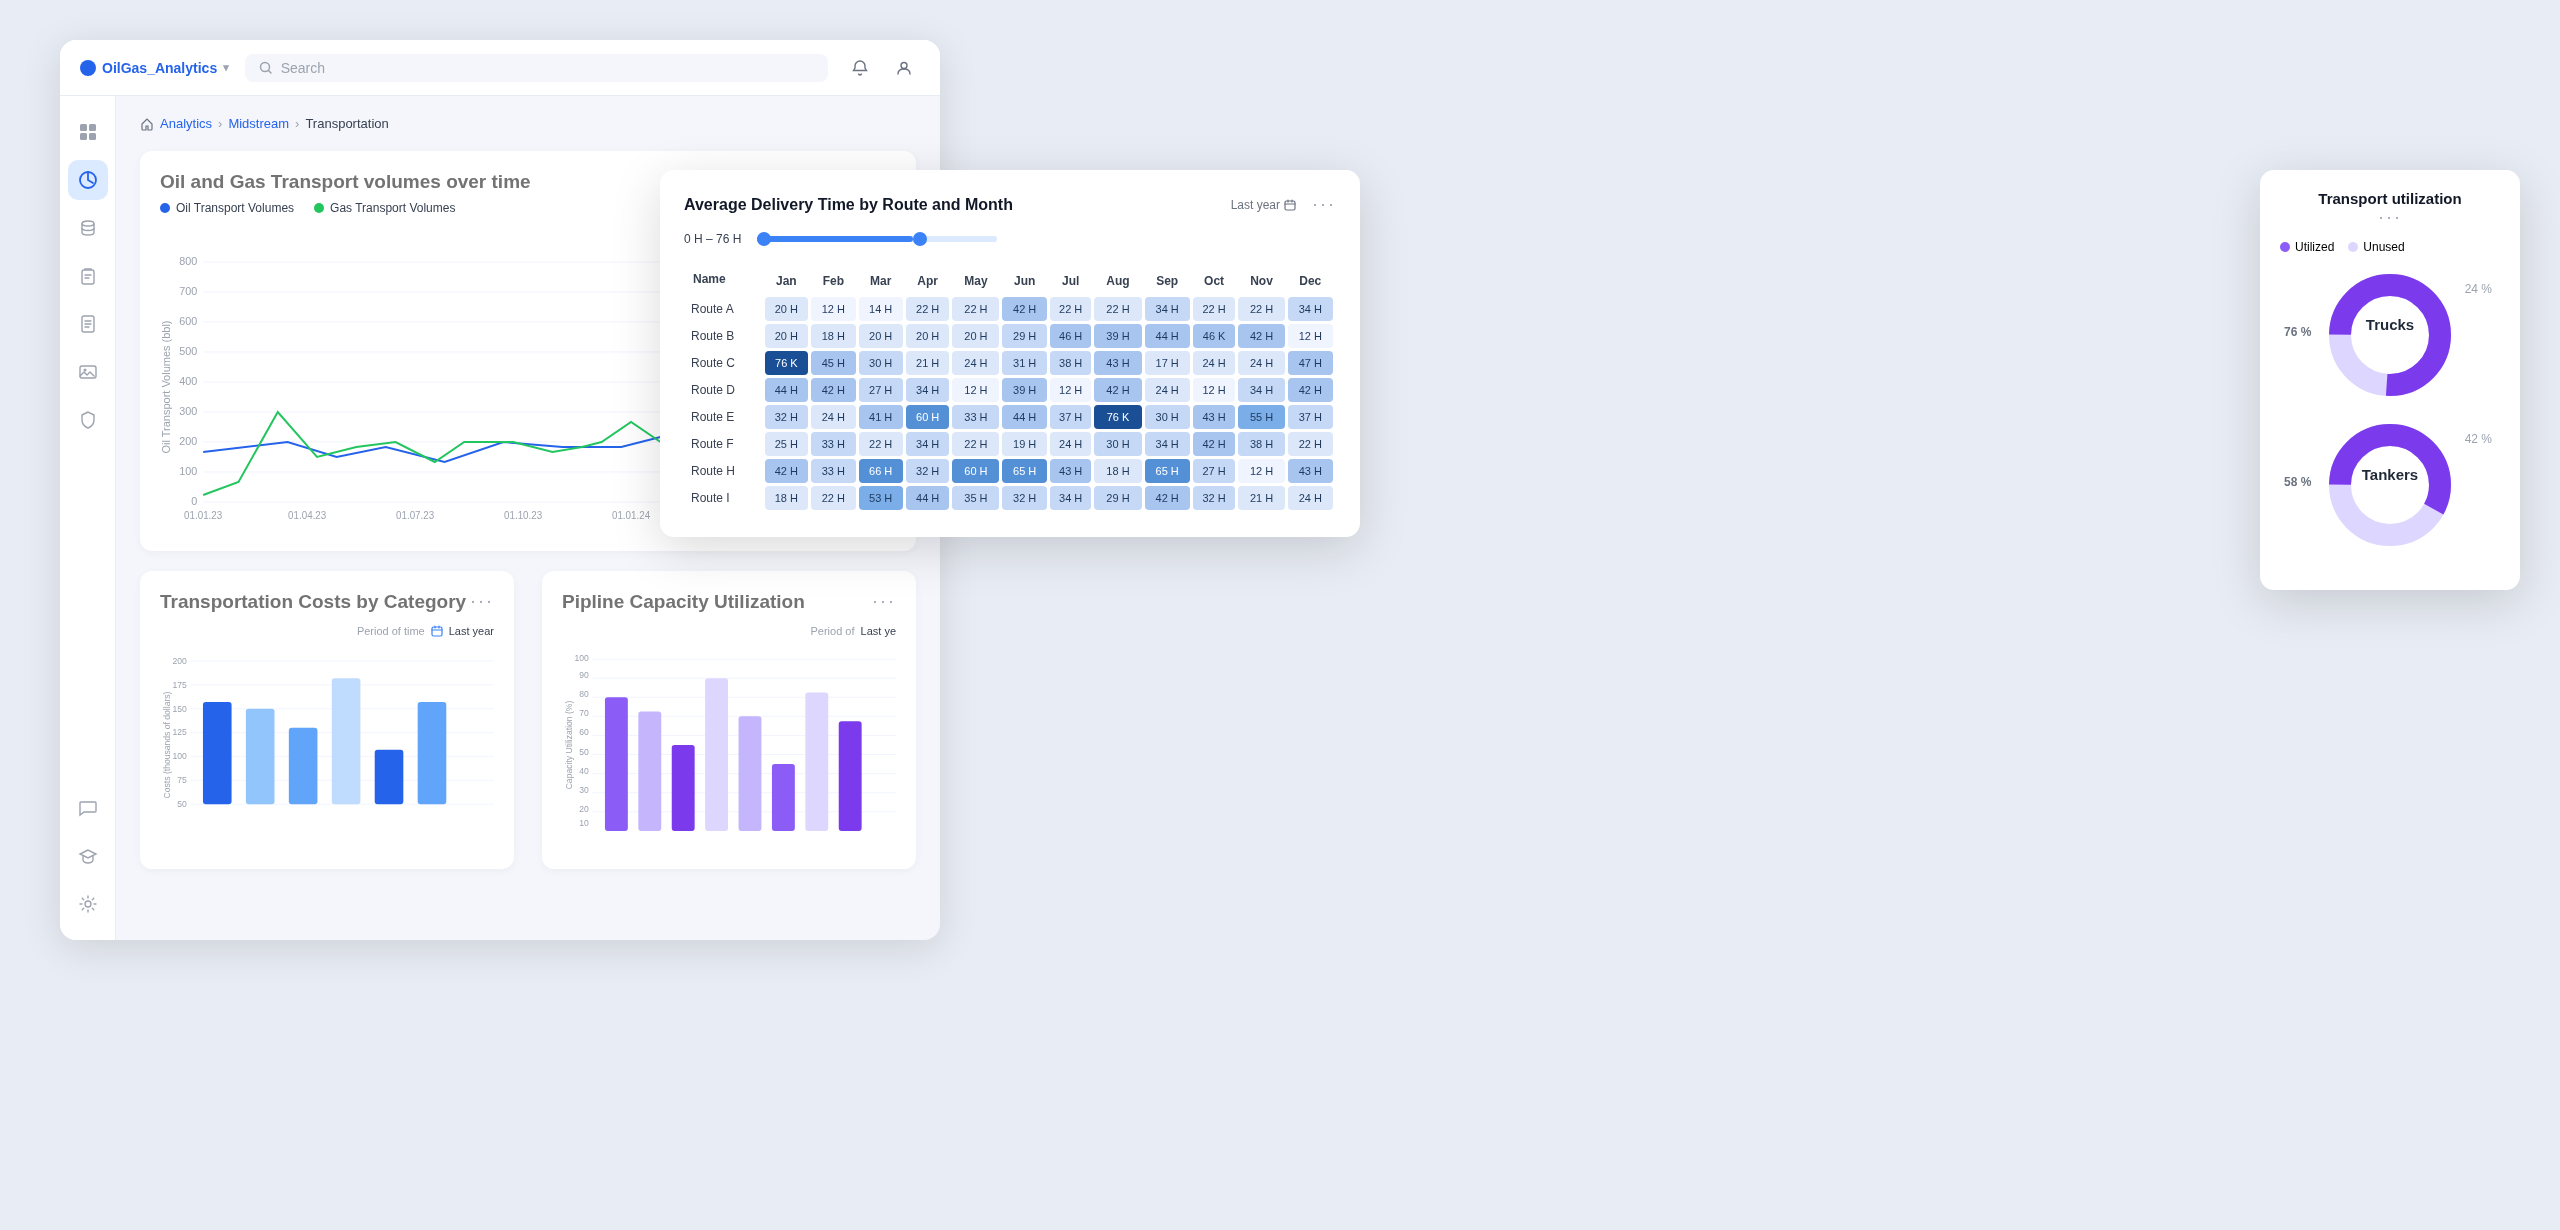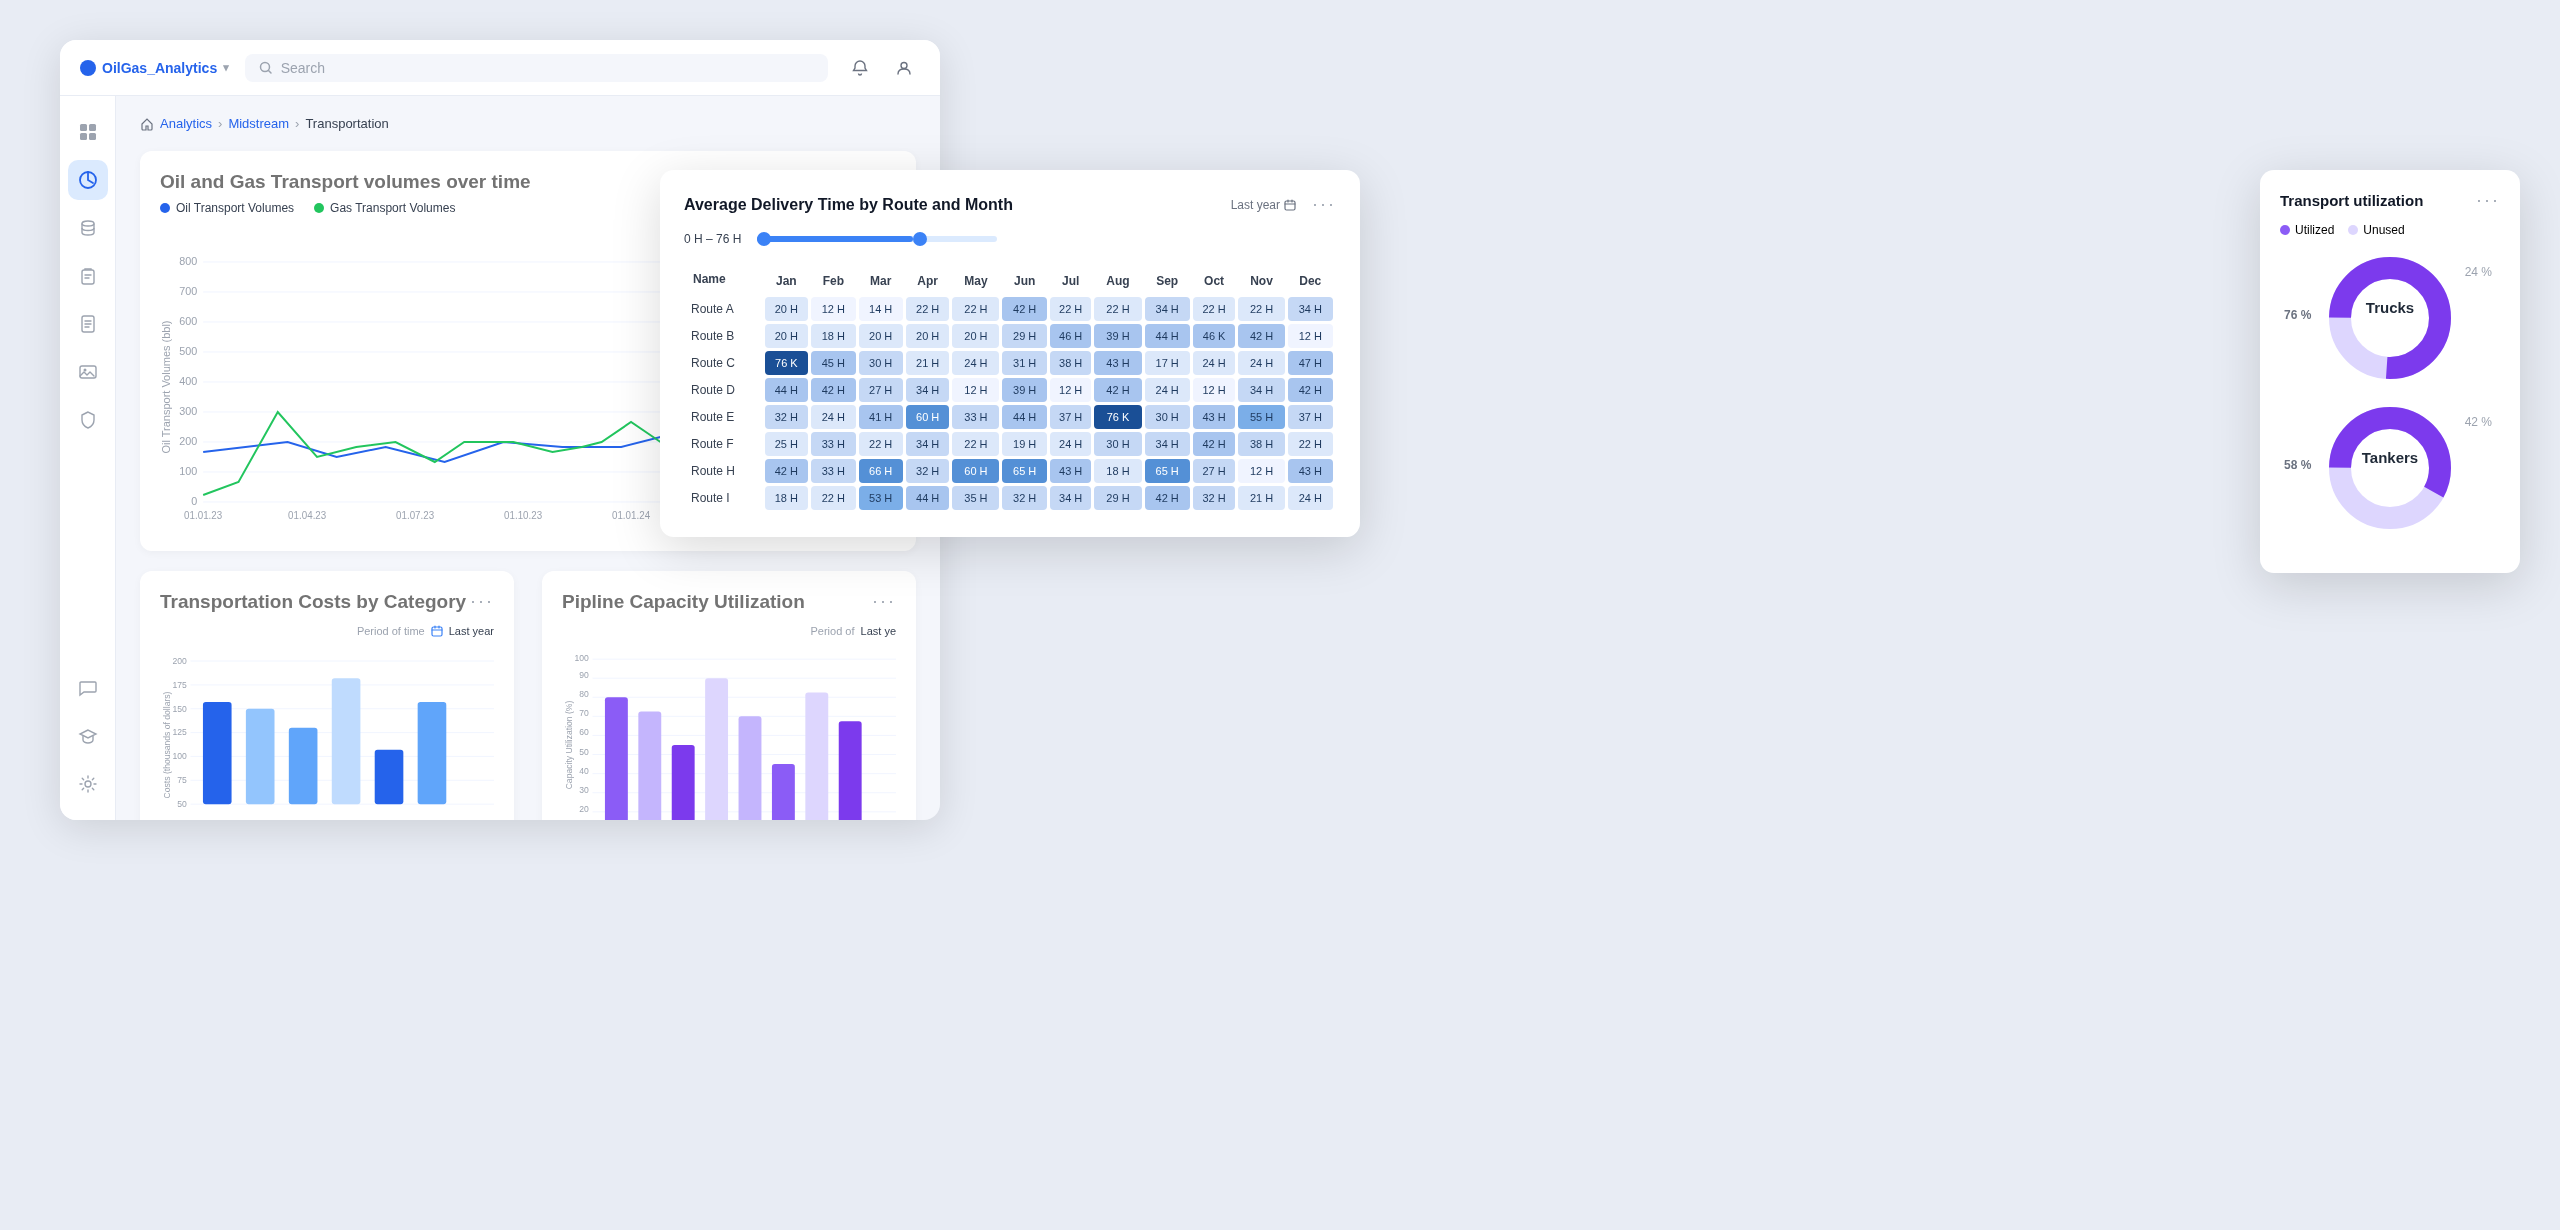--- a/index.html
+++ b/index.html
@@ -11,21 +11,21 @@
       overflow: hidden;
       position: relative;
     }
 
     
     .main-window {
       position: absolute;
       left: 60px;
       top: 40px;
       width: 880px;
-      height: 780px;
+      height: 900px;
       background: #f4f6fb;
       border-radius: 16px;
       box-shadow: 0 8px 40px rgba(0,0,0,0.12);
       overflow: hidden;
     }
 
     
     .topbar {
       display: flex;
       align-items: center;
@@ -308,20 +308,21 @@
       border-radius: 14px;
       box-shadow: 0 12px 50px rgba(0,0,0,0.15);
       padding: 20px;
       z-index: 10;
     }
     .util-header {
       display: flex;
       justify-content: space-between;
       align-items: center;
       margin-bottom: 12px;
+      flex-direction: column;
     }
     .util-title {
       font-size: 15px;
       font-weight: 700;
       color: #111827;
     }
     .util-legend {
       display: flex;
       gap: 14px;
       margin-bottom: 16px;

